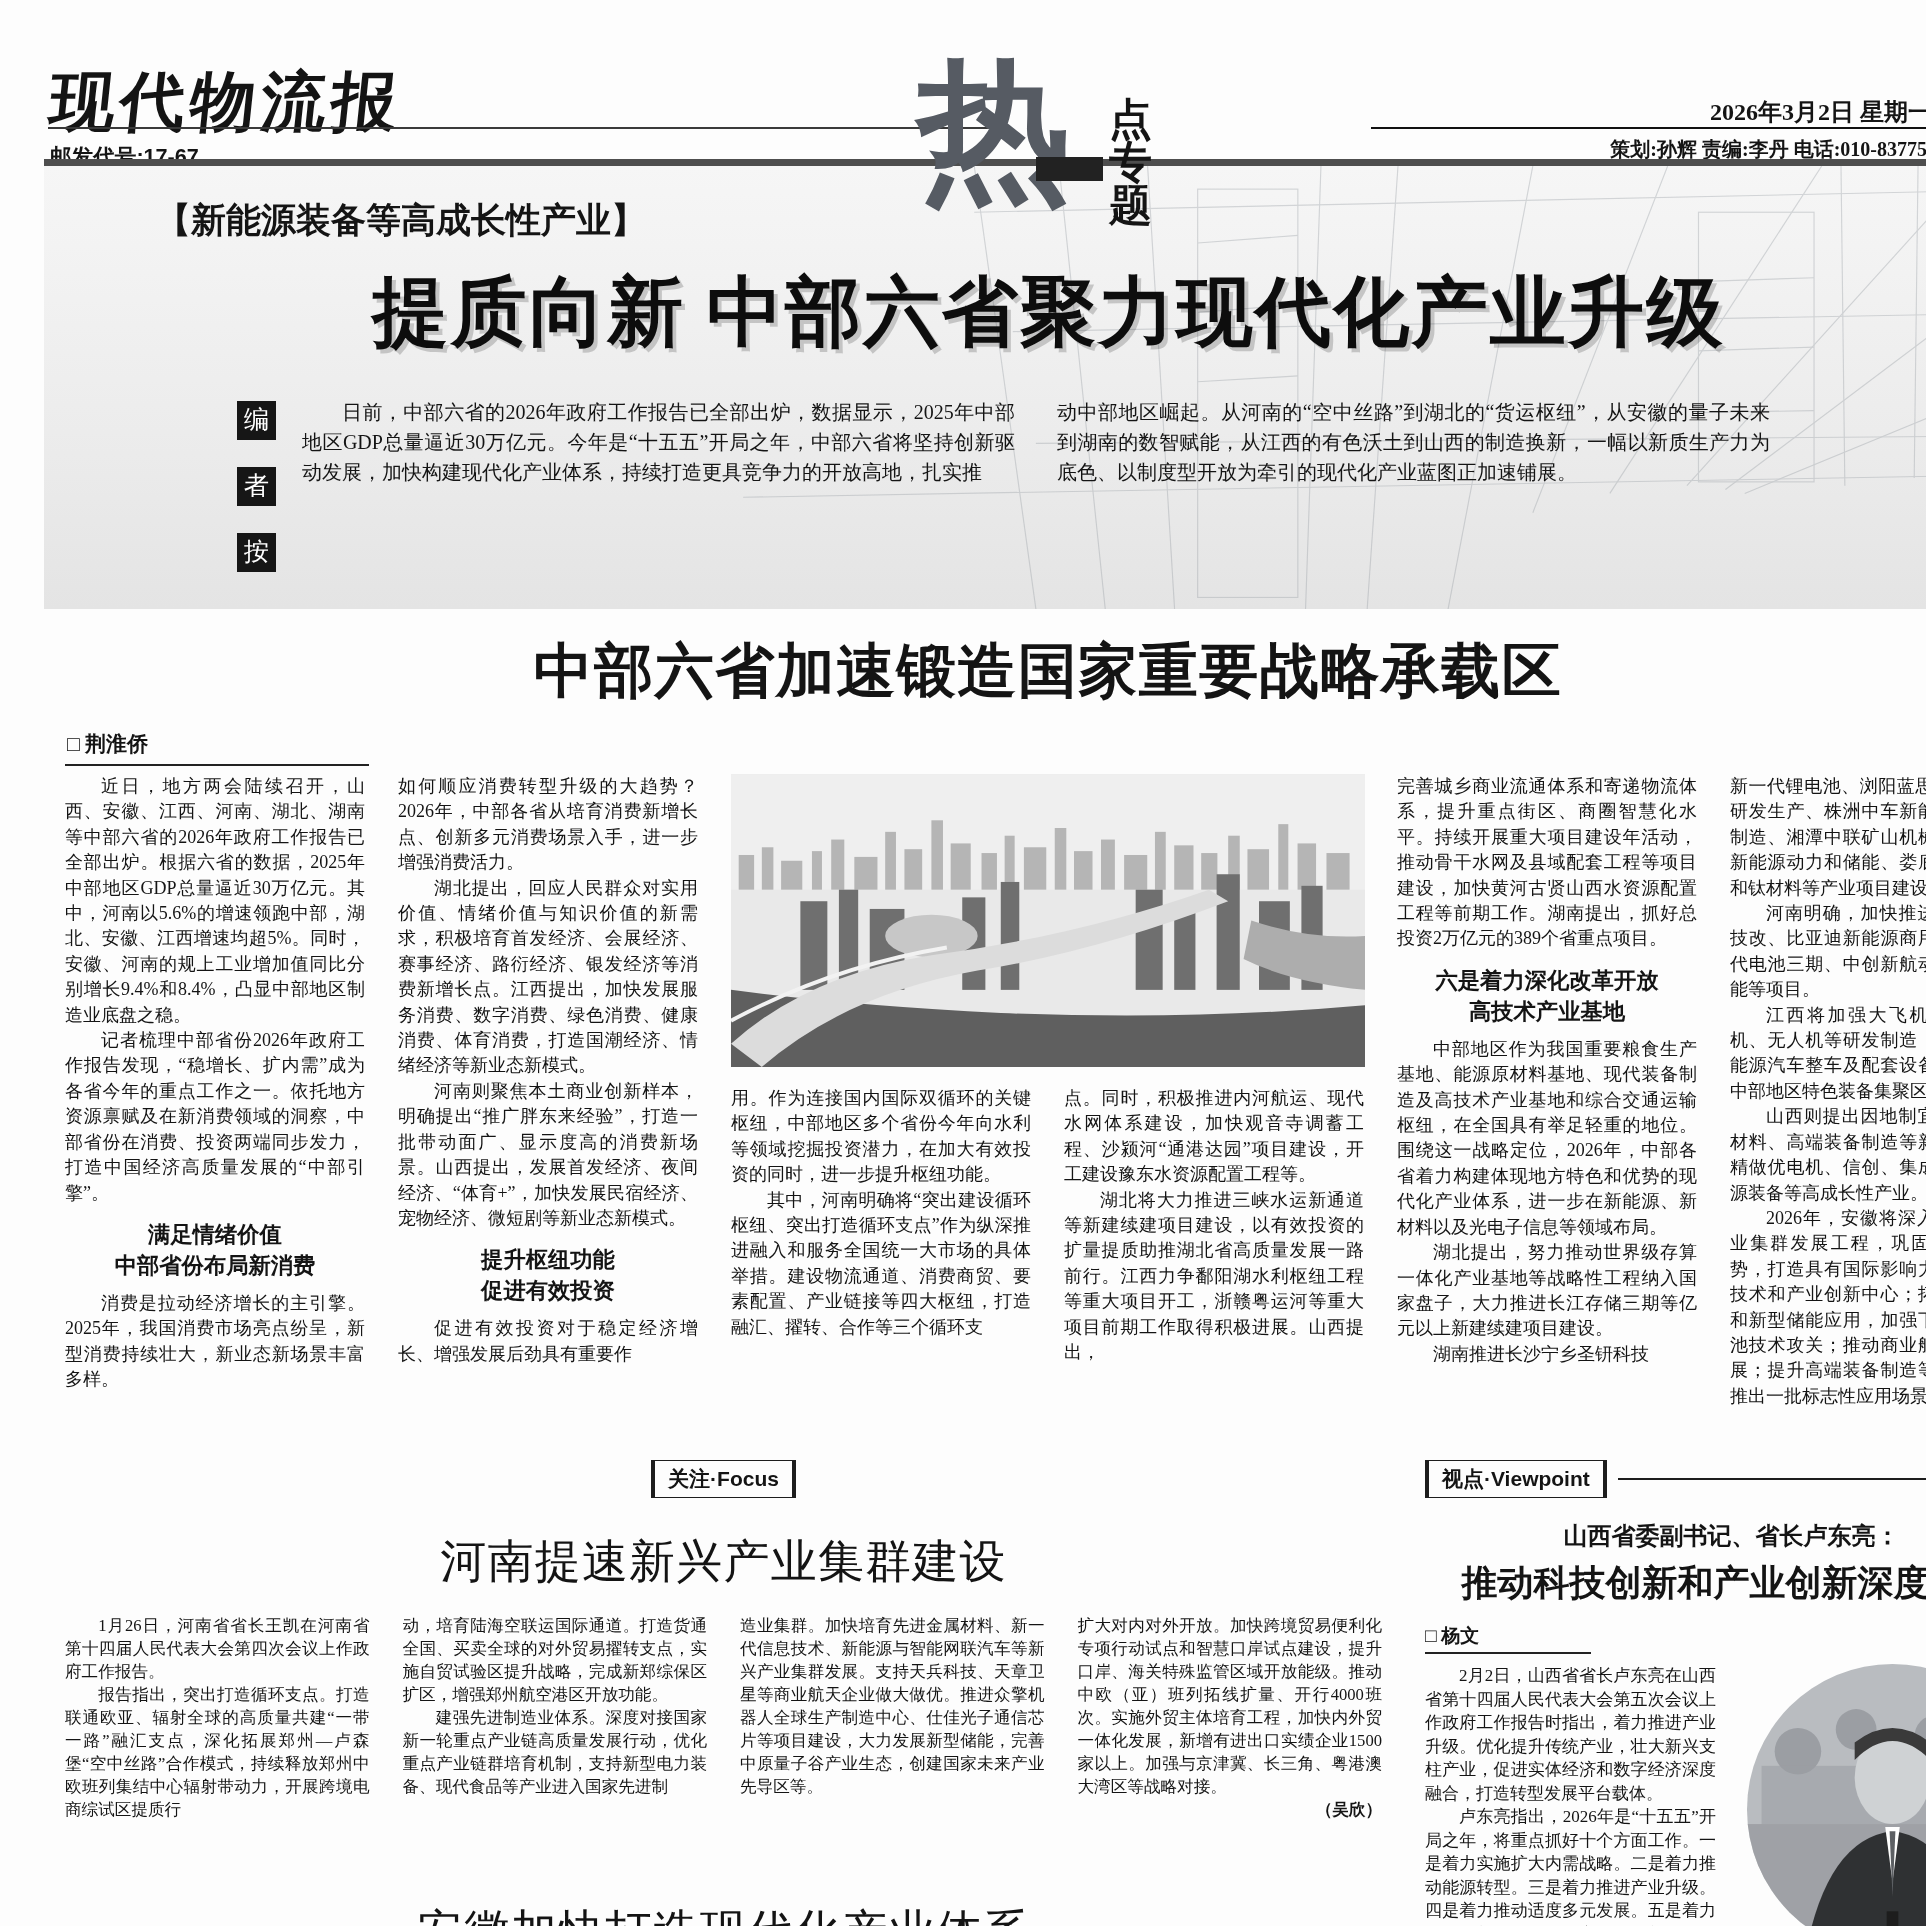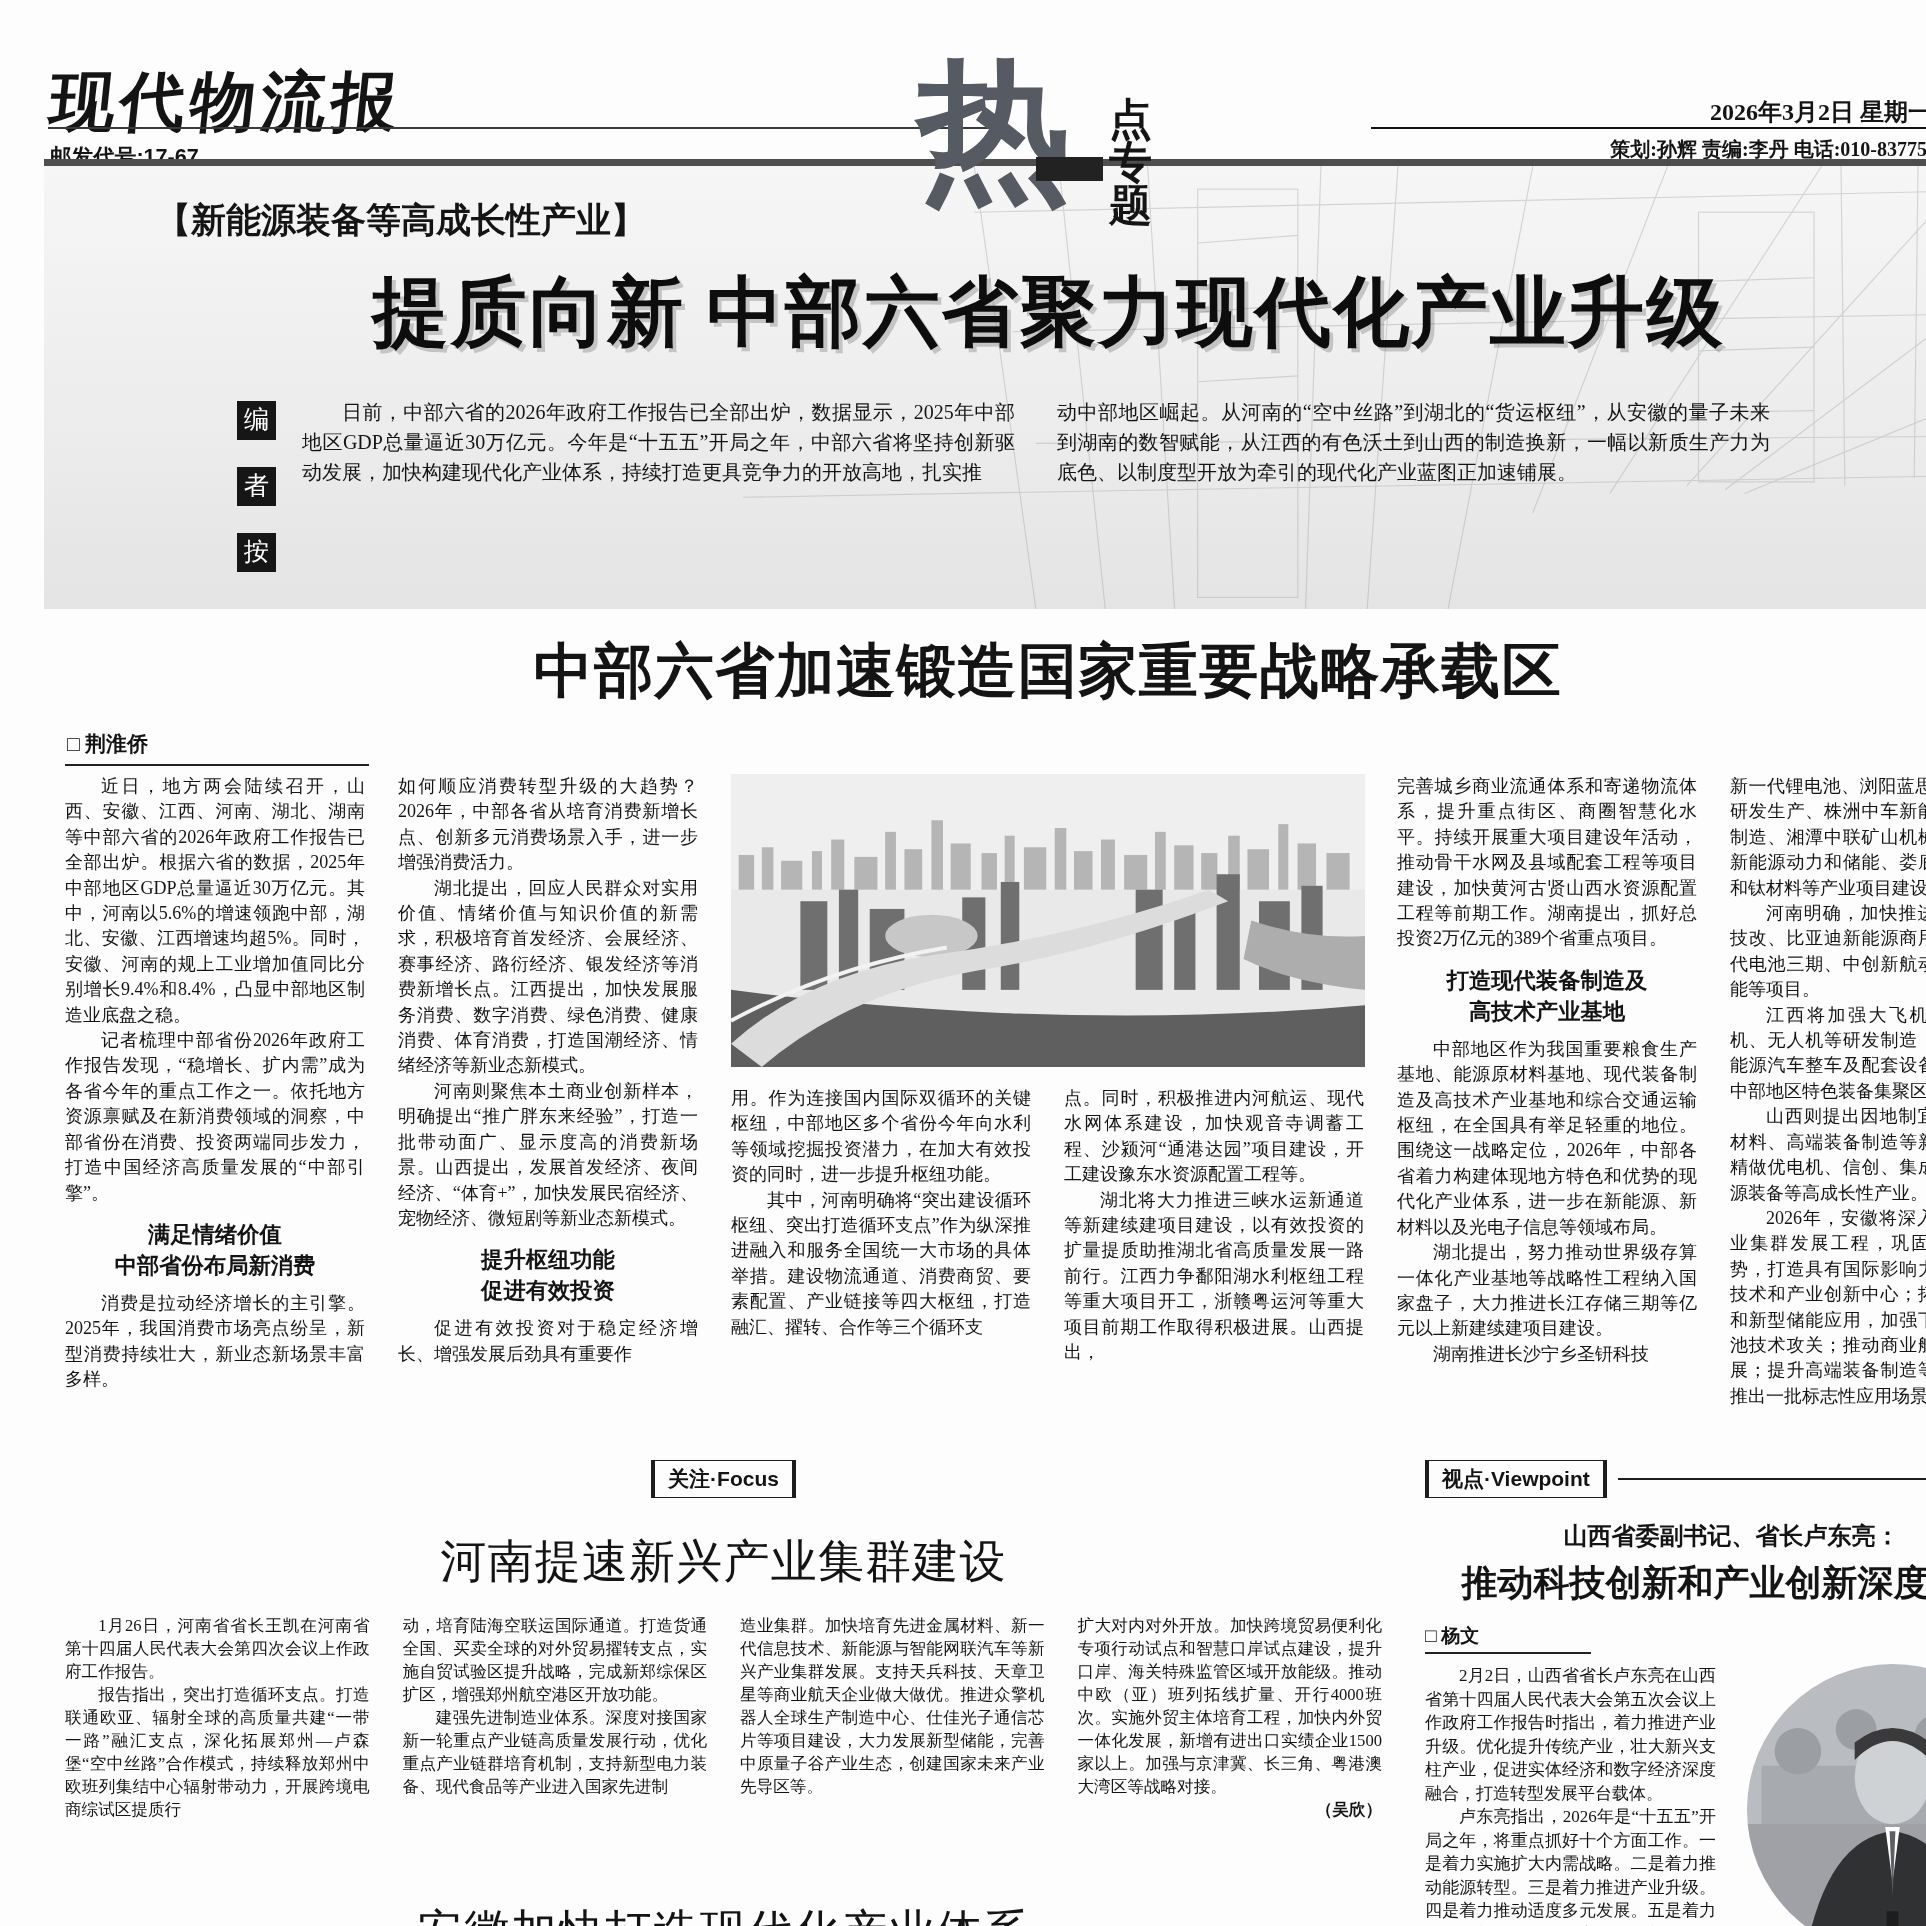--- a/index.html
+++ b/index.html
@@ -222,21 +222,21 @@
     <p class="cont">用。作为连接国内国际双循环的关键枢纽，中部地区多个省份今年向水利等领域挖掘投资潜力，在加大有效投资的同时，进一步提升枢纽功能。</p>
     <p>其中，河南明确将“突出建设循环枢纽、突出打造循环支点”作为纵深推进融入和服务全国统一大市场的具体举措。建设物流通道、消费商贸、要素配置、产业链接等四大枢纽，打造融汇、擢转、合作等三个循环支</p>
   </div>
   <div class="lcol colp padphoto">
     <p class="cont">点。同时，积极推进内河航运、现代水网体系建设，加快观音寺调蓄工程、沙颍河“通港达园”项目建设，开工建设豫东水资源配置工程等。</p>
     <p>湖北将大力推进三峡水运新通道等新建续建项目建设，以有效投资的扩量提质助推湖北省高质量发展一路前行。江西力争鄱阳湖水利枢纽工程等重大项目开工，浙赣粤运河等重大项目前期工作取得积极进展。山西提出，</p>
   </div>
   <div class="lcol colp">
     <p class="cont">完善城乡商业流通体系和寄递物流体系，提升重点街区、商圈智慧化水平。持续开展重大项目建设年活动，推动骨干水网及县域配套工程等项目建设，加快黄河古贤山西水资源配置工程等前期工作。湖南提出，抓好总投资2万亿元的389个省重点项目。</p>
     <div class="subhead">
-      <div>打造现代装备制造及</div>
+      <div>六是着力深化改革开放</div>
         <div>高技术产业基地</div>
     </div>
     <p>中部地区作为我国重要粮食生产基地、能源原材料基地、现代装备制造及高技术产业基地和综合交通运输枢纽，在全国具有举足轻重的地位。围绕这一战略定位，2026年，中部各省着力构建体现地方特色和优势的现代化产业体系，进一步在新能源、新材料以及光电子信息等领域布局。</p>
     <p>湖北提出，努力推动世界级存算一体化产业基地等战略性工程纳入国家盘子，大力推进长江存储三期等亿元以上新建续建项目建设。</p>
     <p>湖南推进长沙宁乡圣钘科技</p>
   </div>
   <div class="lcol colp">
     <p class="cont">新一代锂电池、浏阳蓝思科技3D玻璃研发生产、株洲中车新能源电驱系统制造、湘潭中联矿山机械装备、郴州新能源动力和储能、娄底高性能软磁和钛材料等产业项目建设。</p>
     <p>河南明确，加快推进奇瑞乘用车技改、比亚迪新能源商用车、中州时代电池三期、中创新航动力电池及储能等项目。</p>
     <p>江西将加强大飞机整机、直升机、无人机等研发制造，做大做强新能源汽车整车及配套设备，着力建设中部地区特色装备集聚区。</p>

